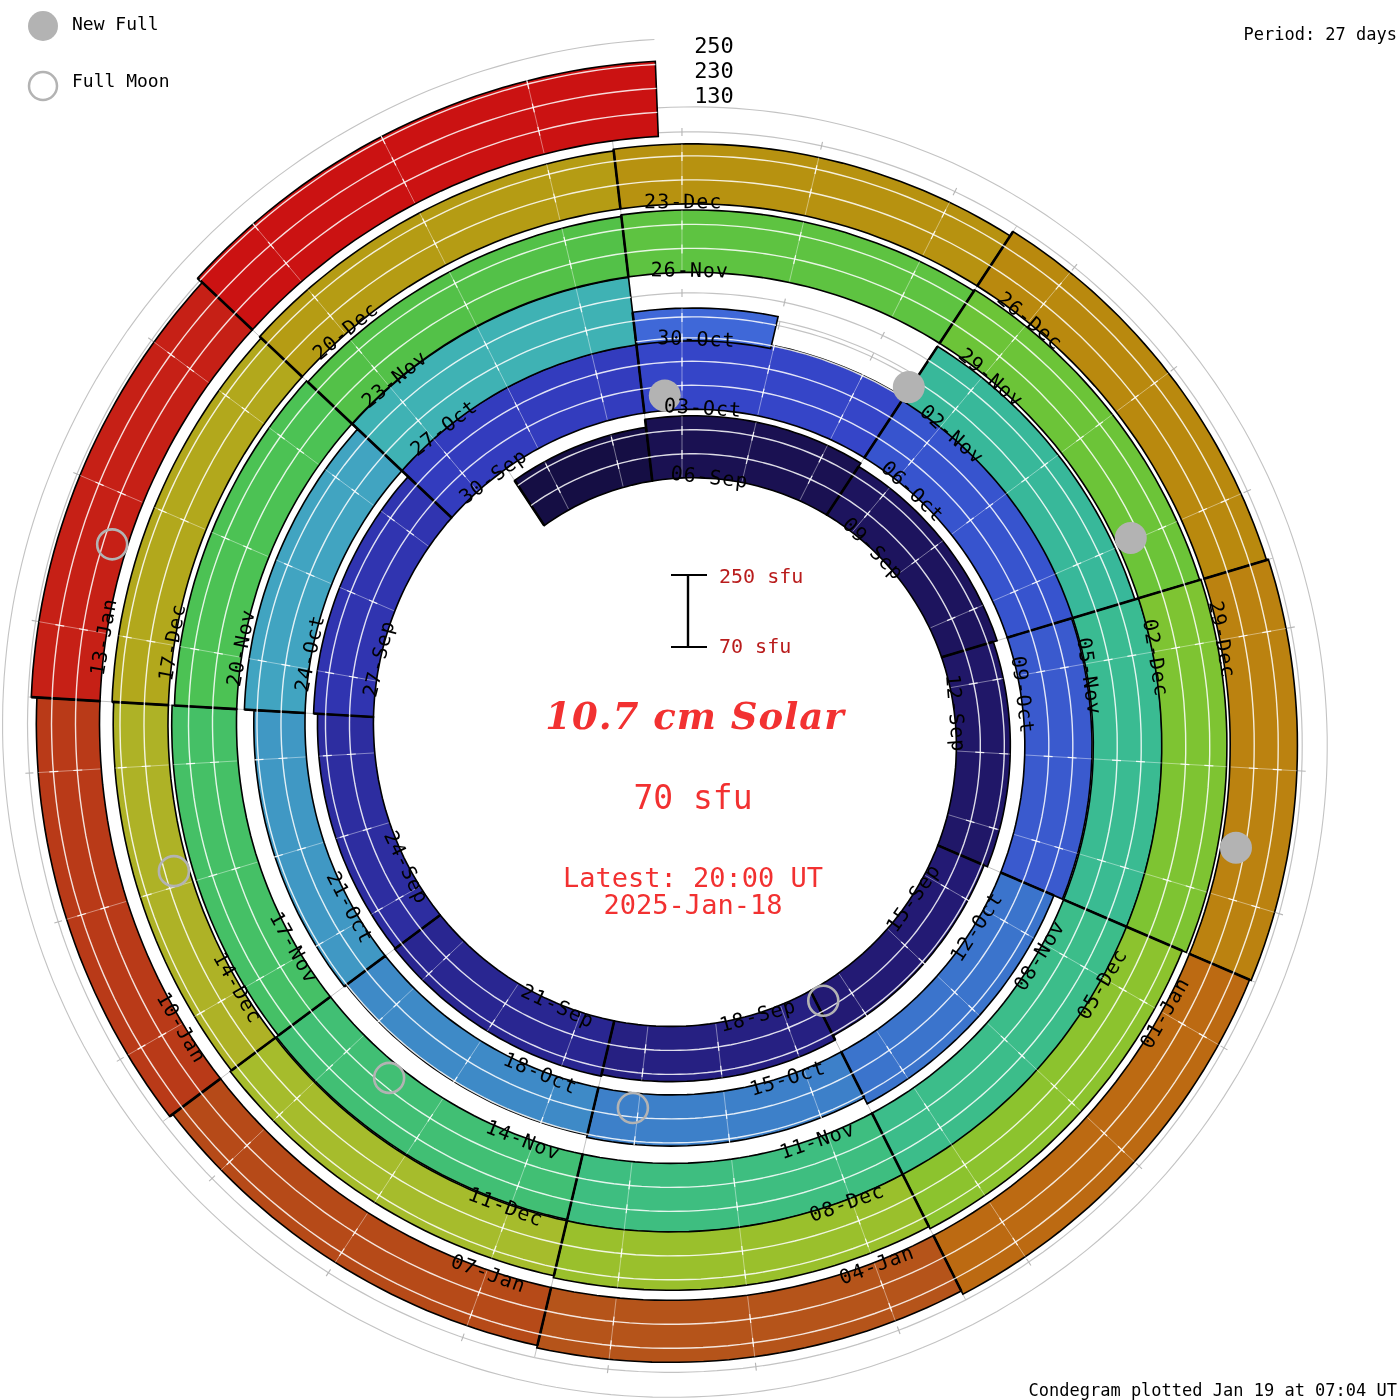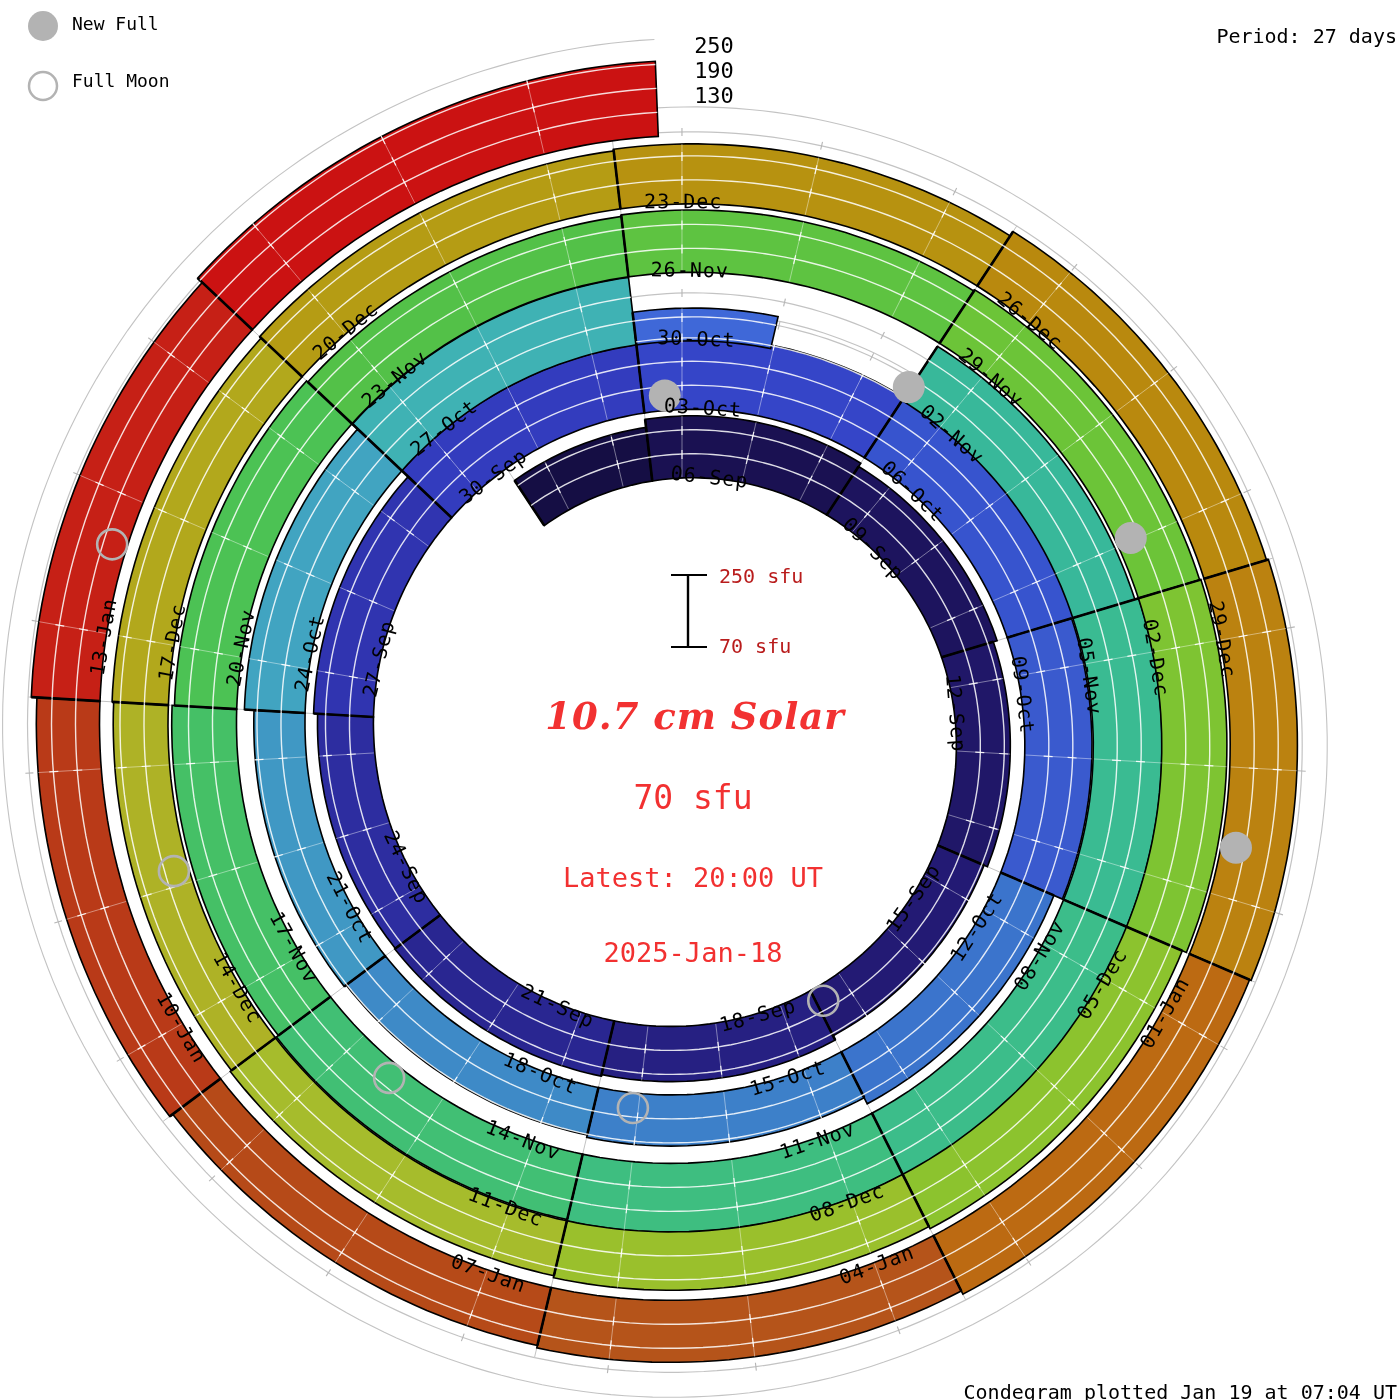--- a/index.html
+++ b/index.html
@@ -3,21 +3,21 @@
 <meta charset="utf-8">
 <style>
   html,body{margin:0;padding:0;background:#ffffff;width:1400px;height:1400px;overflow:hidden;}
   #stage{position:relative;width:1400px;height:1400px;background:#fff;
          font-family:"DejaVu Sans Mono","Liberation Mono",monospace;}
   svg{position:absolute;left:0;top:0;}
   .abs{position:absolute;white-space:nowrap;}
   .ctr{transform:translate(-50%,-50%);}
   .rgt{transform:translate(-100%,0);}
   .legend-label{font-size:18px;color:#000;}
-  .corner{font-size:20px;color:#000;}
+  .corner{font-size:17px;color:#000;}
   .radscale{font-size:22px;color:#000;transform:translate(-50%,-50%);}
   .sfulabel{font-size:20px;color:#b91c1c;}
   .title-line{font-family:"DejaVu Serif","Liberation Serif",serif;font-style:italic;font-weight:bold;
               font-size:37px;letter-spacing:1px;}
   .bigval{font-size:33px;}
   .latest{font-size:27px;}
   .redtx{color:#f23131;}
 </style>
 </head>
 <body>
@@ -930,23 +930,23 @@
         <circle cx="16" cy="16" r="14" fill="none" stroke="#b3b3b3" stroke-width="2.5"></circle>
       </svg>
   </div>
   <div class="abs legend-label" style="left:72px;top:70px;">Full Moon</div>
 
   <div class="abs corner rgt" style="left:1397px;top:24px;">Period: 27 days</div>
   <div class="abs corner" style="left:6px;top:1447px;margin-left:41px;">GI-UAF 2025</div>
   <div class="abs corner rgt" style="left:1397px;top:1380px;">Condegram plotted Jan 19 at 07:04 UT</div>
 
   <div class="abs radscale" style="left:714px;top:45px;">250</div>
-  <div class="abs radscale" style="left:714px;top:70px;">190</div>
+  <div class="abs radscale" style="left:714px;top:70px;">230</div>
   <div class="abs radscale" style="left:714px;top:95px;">130</div>
 
   <div class="abs sfulabel" style="left:719px;top:564px;">250 sfu</div>
   <div class="abs sfulabel" style="left:719px;top:634px;">70 sfu</div>
 
   <div class="abs ctr title-line redtx" style="left:695px;top:716px;">10.7 cm Solar</div>
   <div class="abs ctr bigval redtx" style="left:693px;top:797px;">70 sfu</div>
   <div class="abs ctr latest redtx" style="left:693px;top:877px;">Latest: 20:00 UT</div>
-  <div class="abs ctr latest redtx" style="left:693px;top:952px;">2025-Jan-18</div>
+  <div class="abs ctr latest redtx" style="left:693px;top:904px;">2025-Jan-18</div>
 </div>
 
 </body></html>

